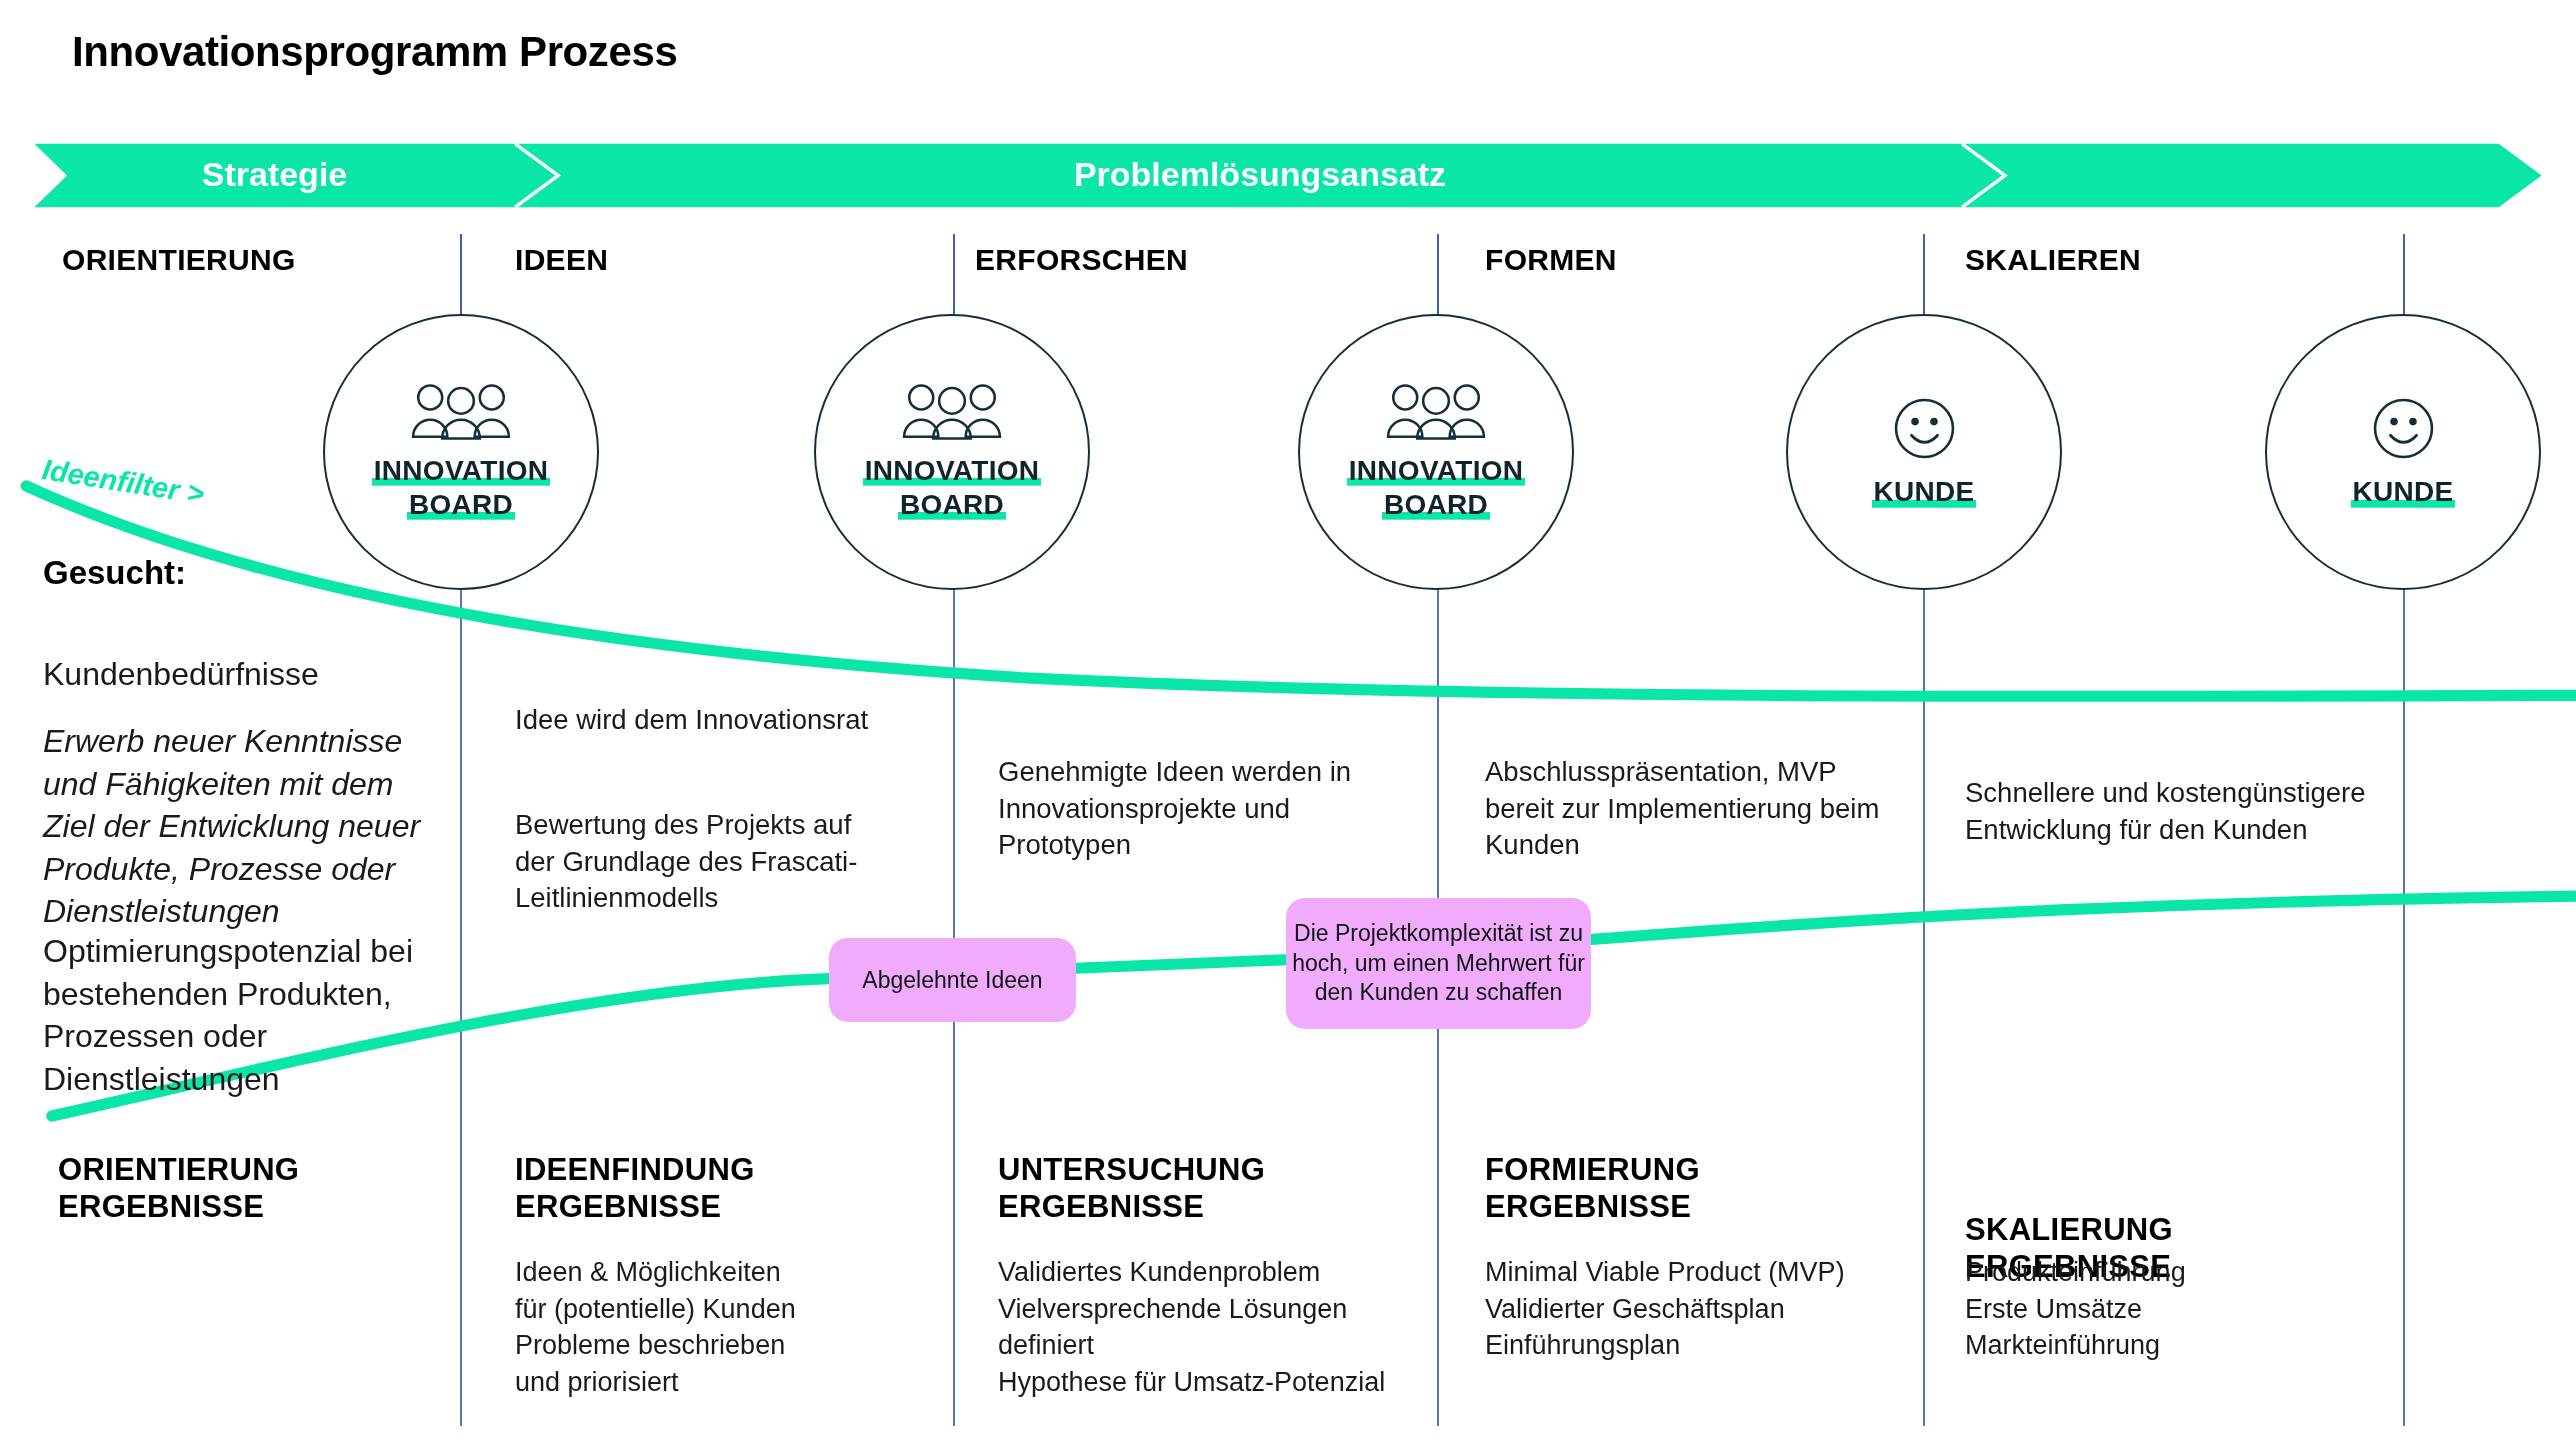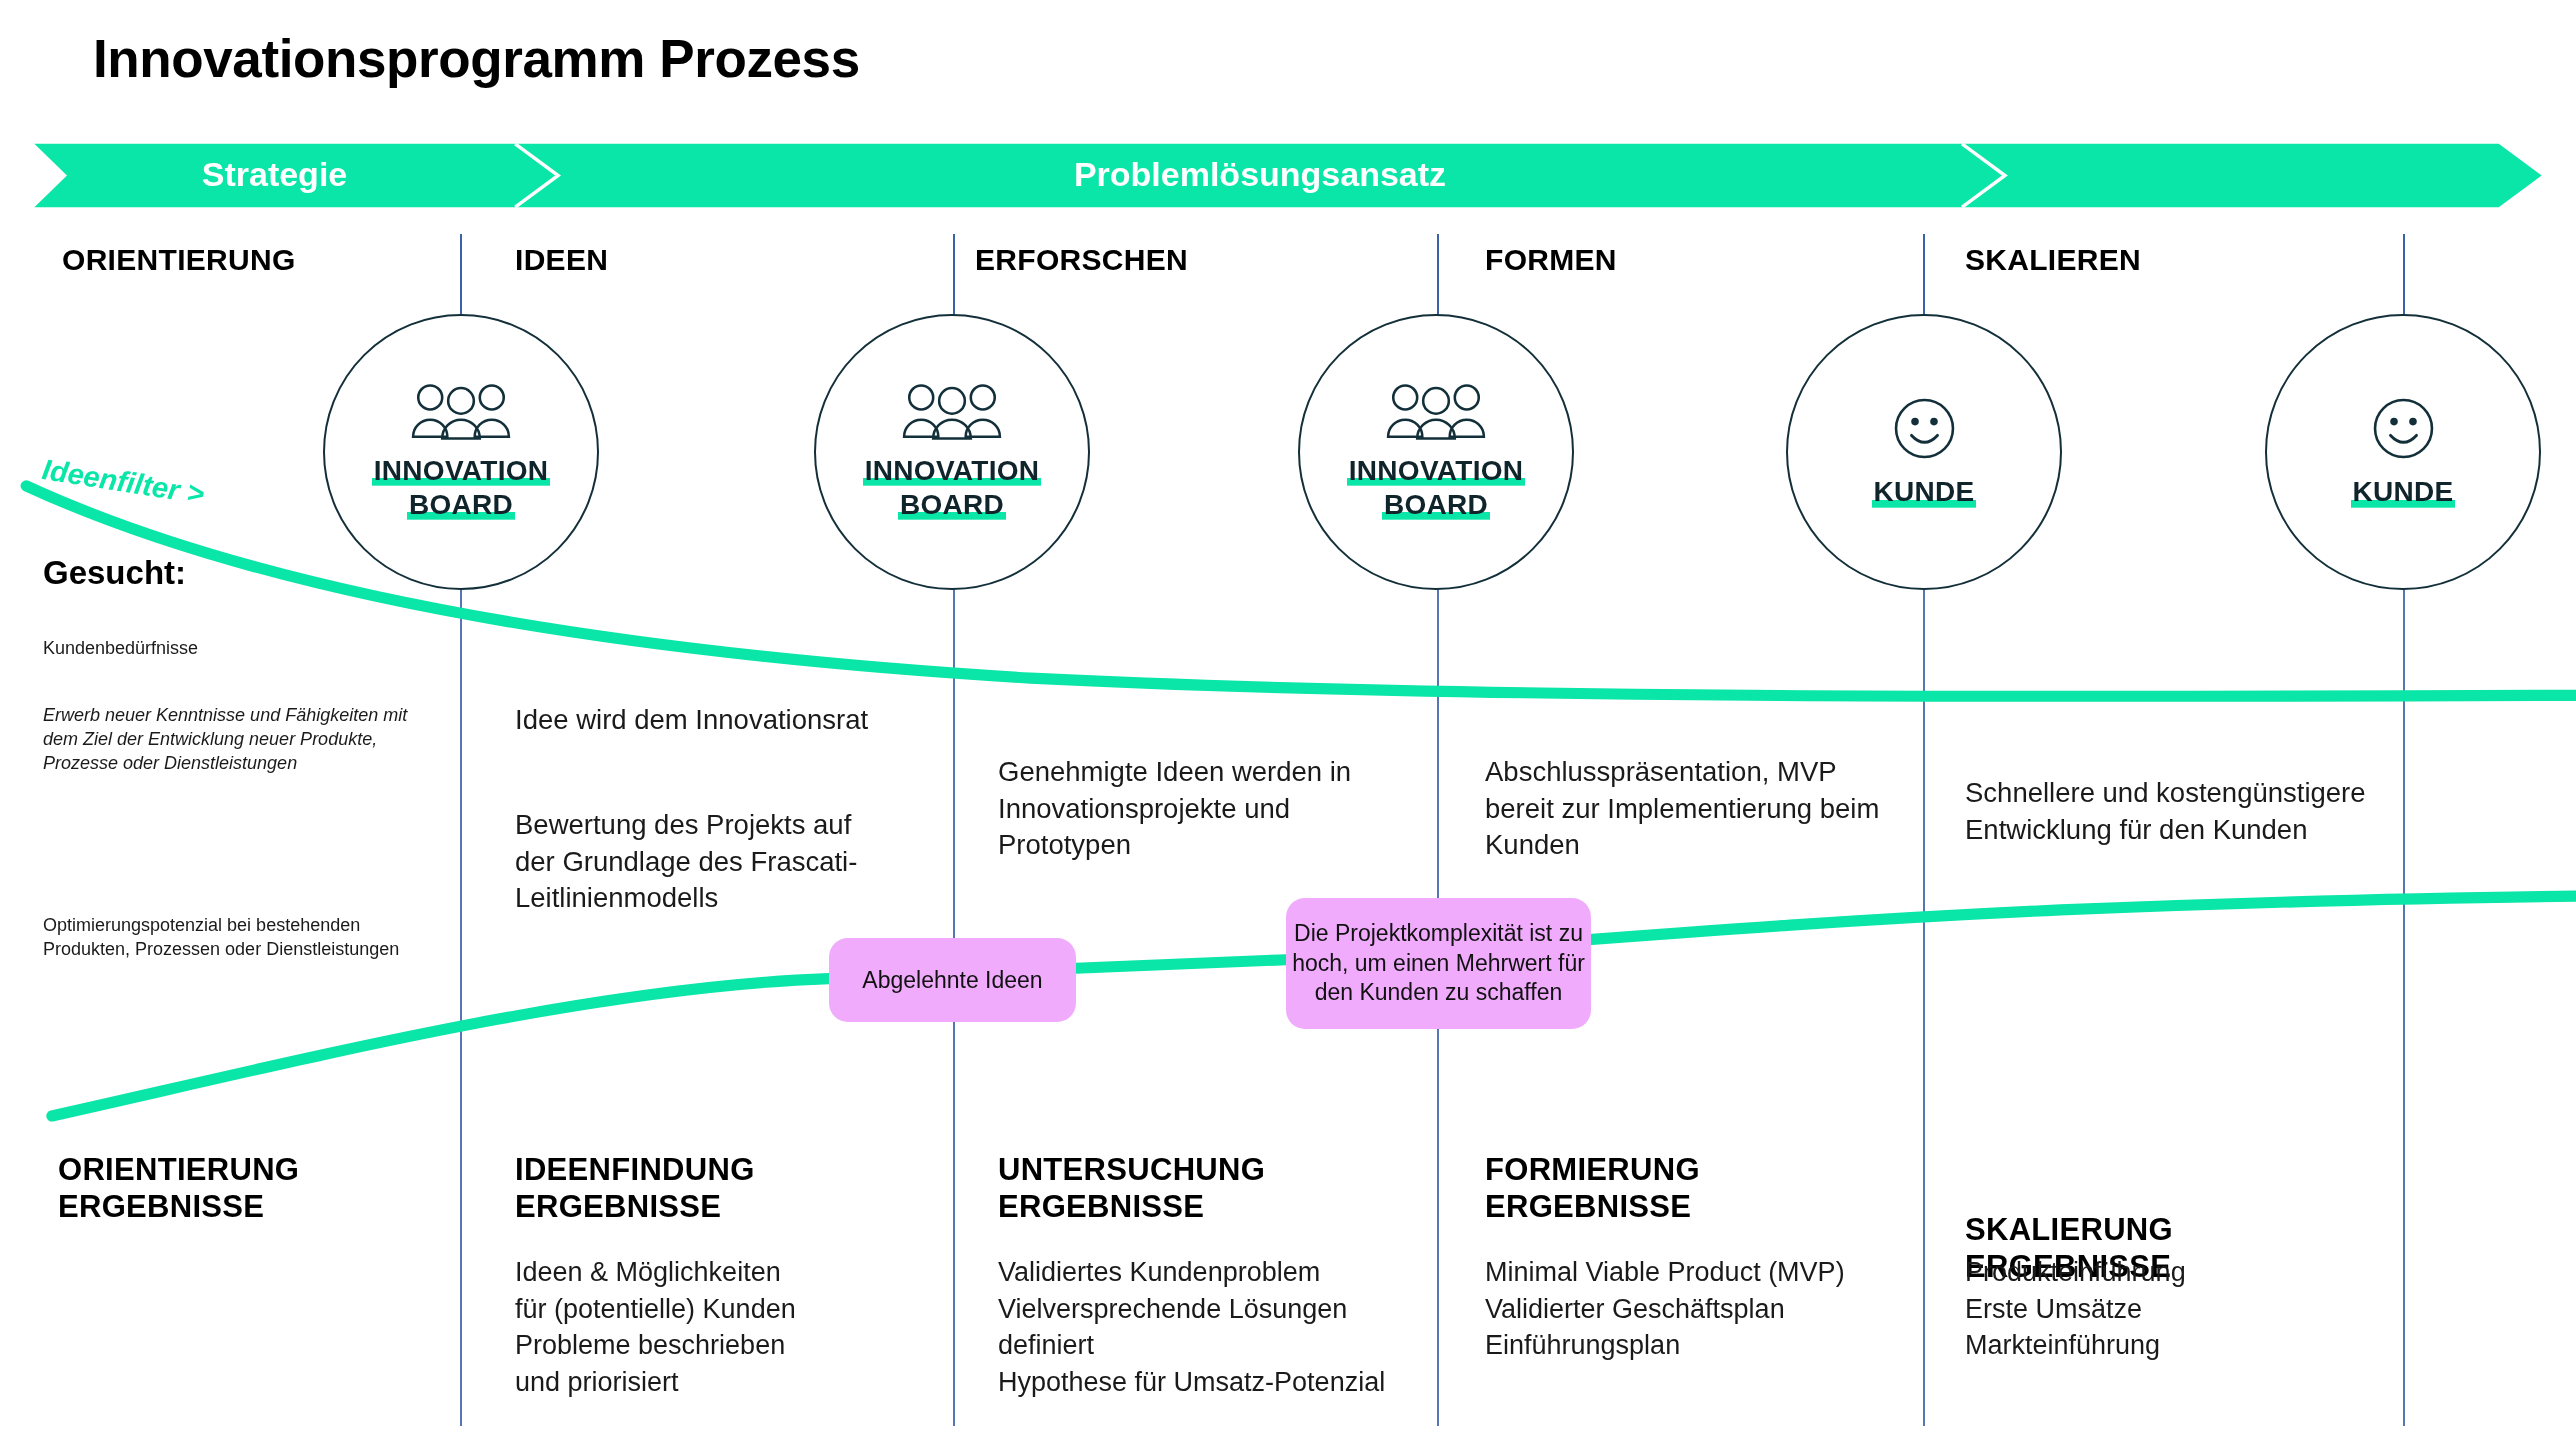--- a/index.html
+++ b/index.html
@@ -6,22 +6,22 @@
   body{
     width:2576px;height:1449px;background:#ffffff;
     font-family:"Liberation Sans", sans-serif;
     position:relative;overflow:hidden;
   }
   .stage{position:absolute;left:0;top:0;width:2576px;height:1449px;}
 
   
   #page-title{
     position:absolute;left:72px;top:27.5px;
-    font-size:53px;font-weight:bold;color:#000000;
-    letter-spacing:-0.4px;white-space:nowrap;margin-left:21px;
+    font-size:42px;font-weight:bold;color:#000000;
+    letter-spacing:-0.4px;white-space:nowrap;
   }
 
   
   #phase-banner{position:absolute;left:0;top:137px;width:2576px;height:77px;}
   .phase-label{
     position:absolute;top:151px;height:46px;line-height:46px;
     color:#ffffff;font-size:34px;font-weight:bold;text-align:center;
     white-space:nowrap;
   }
 
@@ -72,21 +72,21 @@
     transform:rotate(9deg);transform-origin:left top;white-space:nowrap;
   }
 
   
   #gesucht-title{
     position:absolute;left:43px;top:554px;
     font-size:33px;font-weight:bold;color:#000000;white-space:nowrap;
   }
   .gesucht-item{
     position:absolute;left:43px;width:404px;
-    font-size:18px;color:#1a1a1a;line-height:1.33;
+    font-size:32px;color:#1a1a1a;line-height:1.33;margin-top:16px;
   }
 
   
   .mid-desc{
     position:absolute;font-size:27.5px;color:#1a1a1a;line-height:1.33;
   }
 
   
   .callout{
     position:absolute;background:#f0abfc;border-radius:19px;

